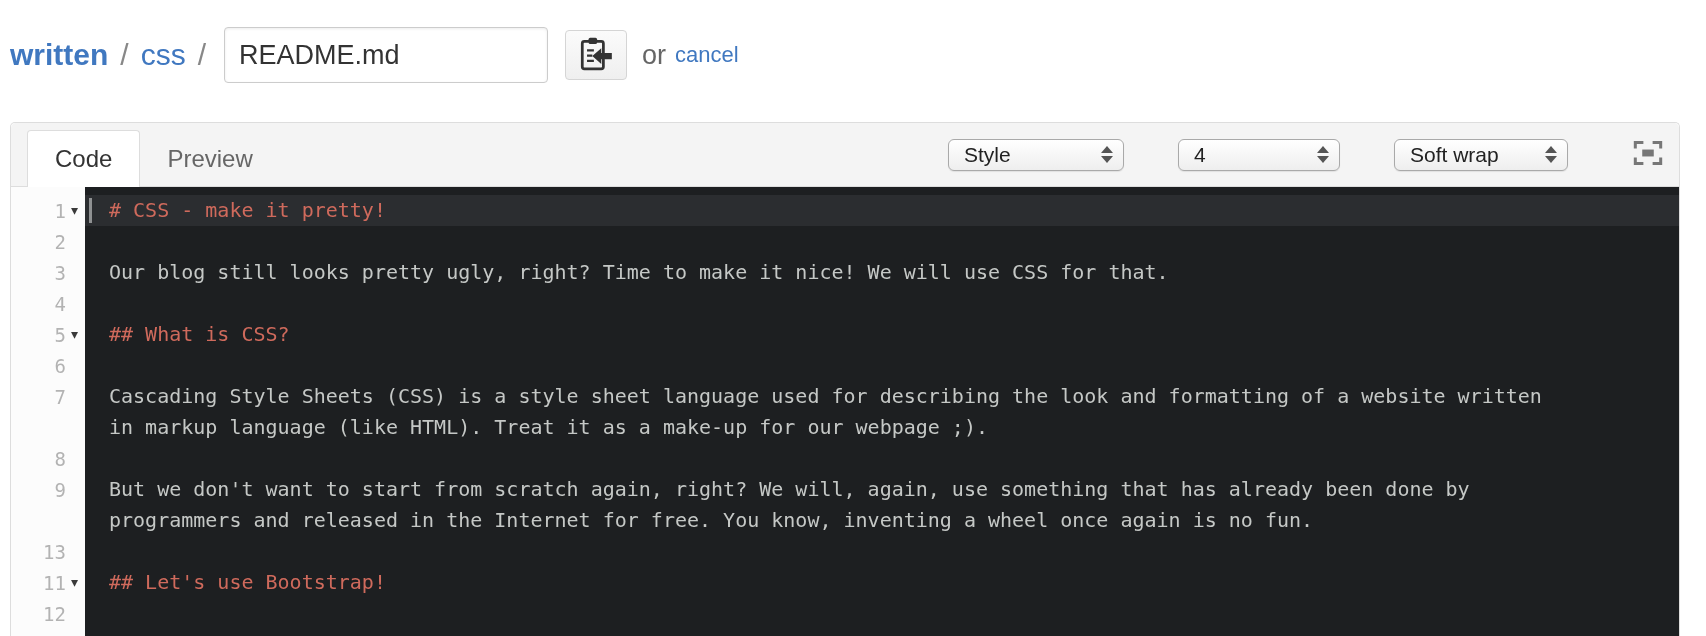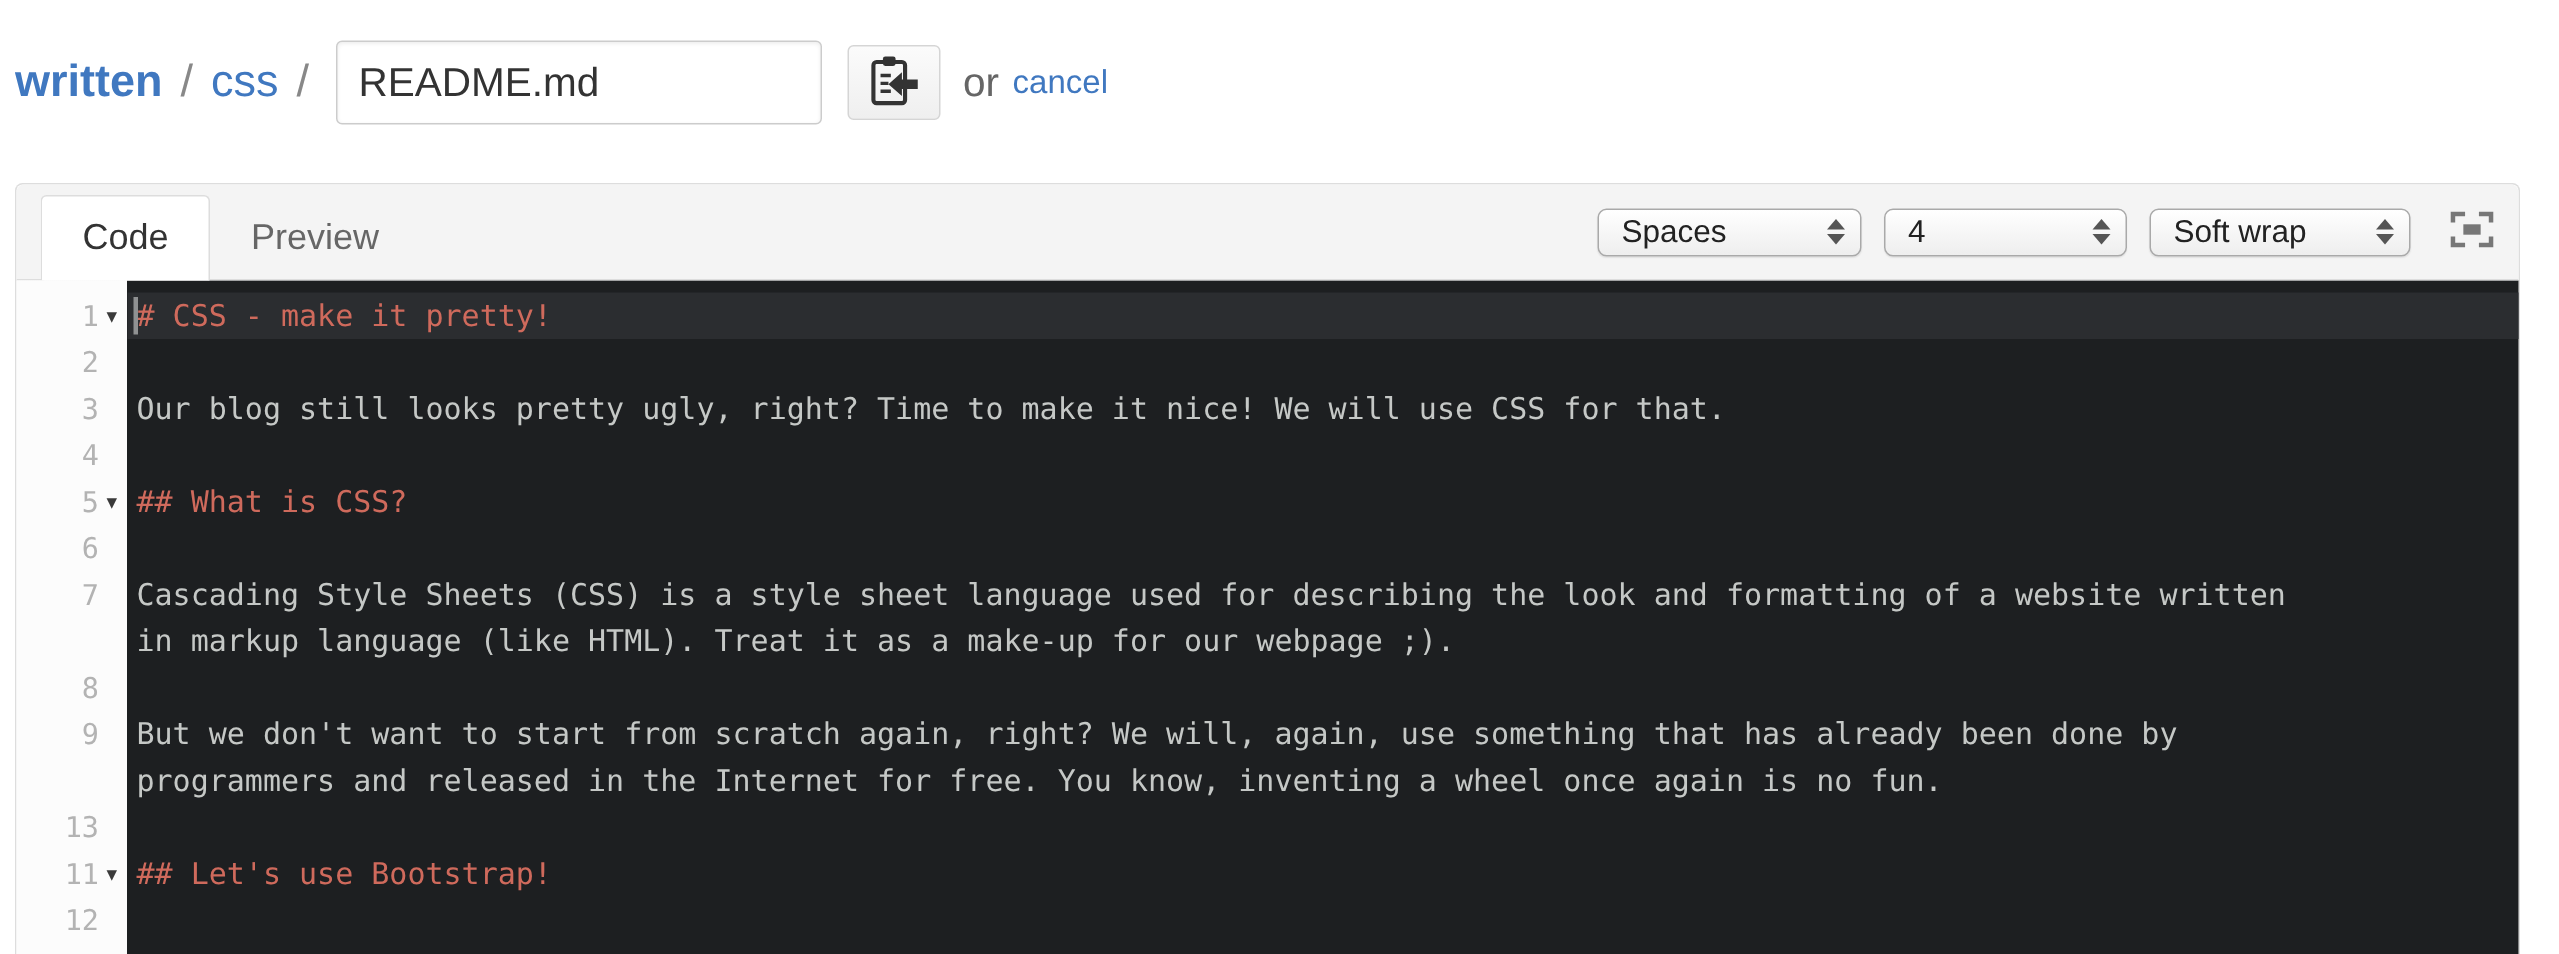--- a/index.html
+++ b/index.html
@@ -45,20 +45,21 @@
     border-radius: 5px 5px 0 0;
     background: #fff;
   }
   .editor-header {
     position: relative; height: 64px;
     background: var(--header-bg, #f4f4f4);
     border-bottom: 1px solid var(--border, #ddd);
     border-radius: 5px 5px 0 0;
     display: flex; align-items: center; justify-content: flex-end;
     padding-right: 16px;
+    gap: 39px;
   }
   .tabs { position: absolute; left: 16px; bottom: -1px; display: flex; height: 57px; }
   .tab {
     height: 57px; padding: 0 27px; font-size: 24px; color: #666;
     background: transparent; border: none; cursor: pointer;
     font-family: "Liberation Sans", sans-serif;
   }
   .tab.active {
     background: #fff; color: #333;
     border: 1px solid var(--border, #ddd); border-bottom: none;
@@ -106,21 +107,21 @@
   }
   .num {
     color: var(--gutter-num, #b3b3b3);
     font: 19px "DejaVu Sans Mono", monospace;
   }
   .fold {
     width: 17px; text-align: center; font-size: 14px; color: #3a3a3a;
     line-height: 31px; cursor: pointer;
   }
   .code {
-    flex: 1; position: relative; padding-left: 6px;
+    flex: 1; position: relative; padding-left: 24px;
     font: 20px/31px "DejaVu Sans Mono", monospace;
     white-space: pre; overflow: hidden;
     color: var(--editor-text, #c5c8c6);
   }
   .row.active .code { background: var(--editor-active-line, #2b2d30); }
   .t-heading { color: var(--heading-red, #cf6a5c); }
   .cursor { position: absolute; left: 4px; top: 3px; bottom: 3px; width: 3px; background: #8f9192; }
 
   .icon-dark { color: #333; }
 </style>
@@ -149,21 +150,21 @@
 
 <div class="editor-container">
 
   <div class="editor-header">
     <div class="tabs">
       <button class="tab active">Code</button>
       <button class="tab">Preview</button>
     </div>
 
     <div class="mac-select w-spaces">
-      <span class="sel-label">Spaces</span>
+      <span class="sel-label">Style</span>
       <span class="spinner">
           <span class="up"></span>
           <span class="down"></span>
         </span>
     </div>
     <div class="mac-select w-size">
       <span class="sel-label">4</span>
       <span class="spinner">
           <span class="up"></span>
           <span class="down"></span>

